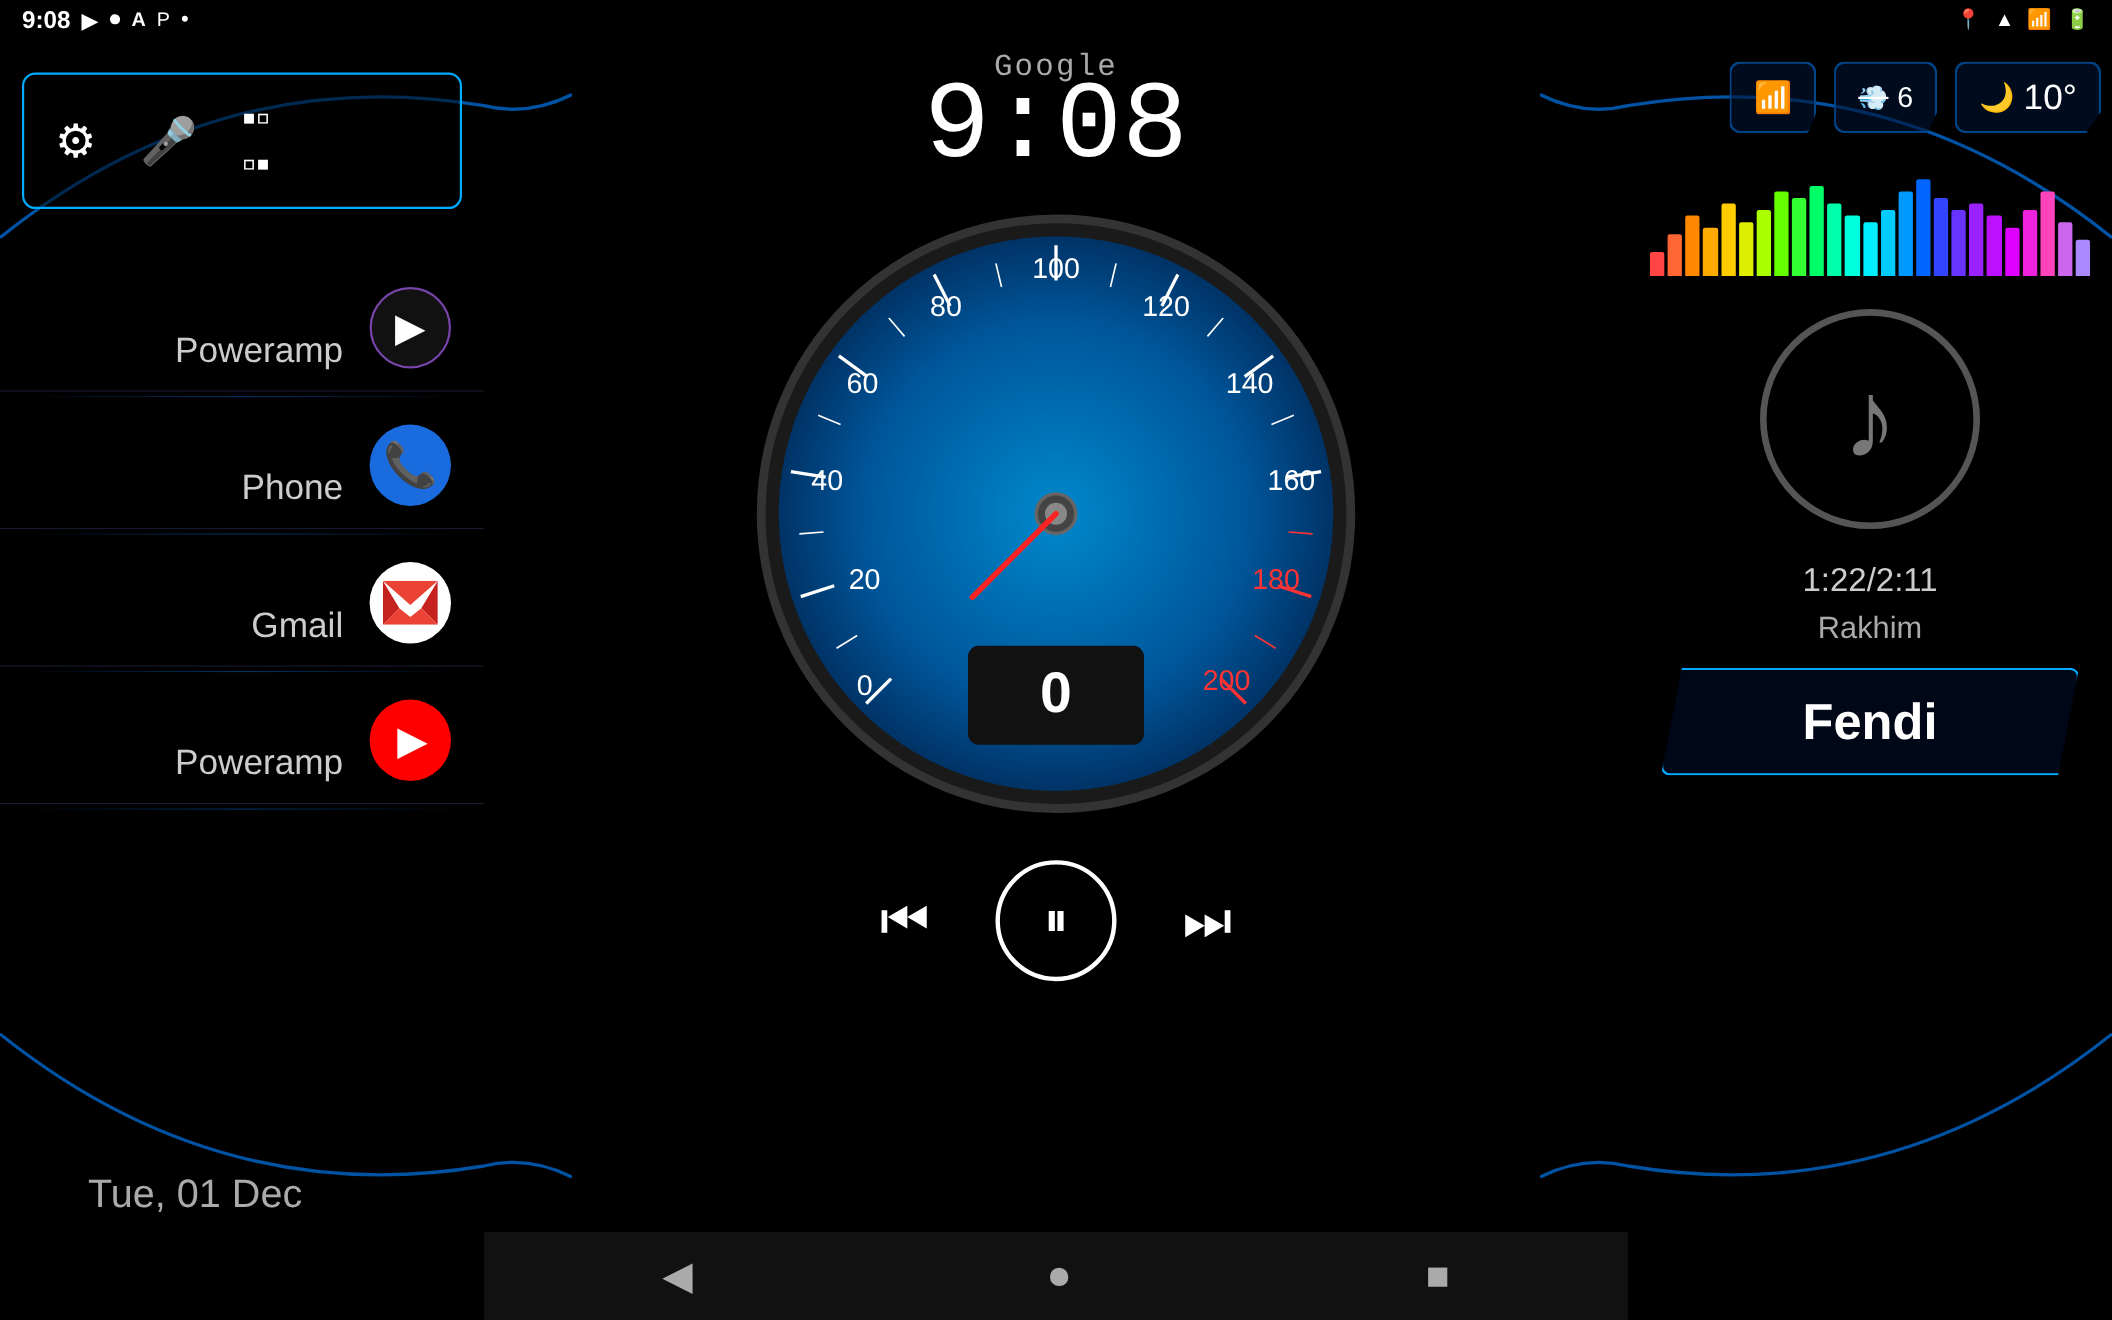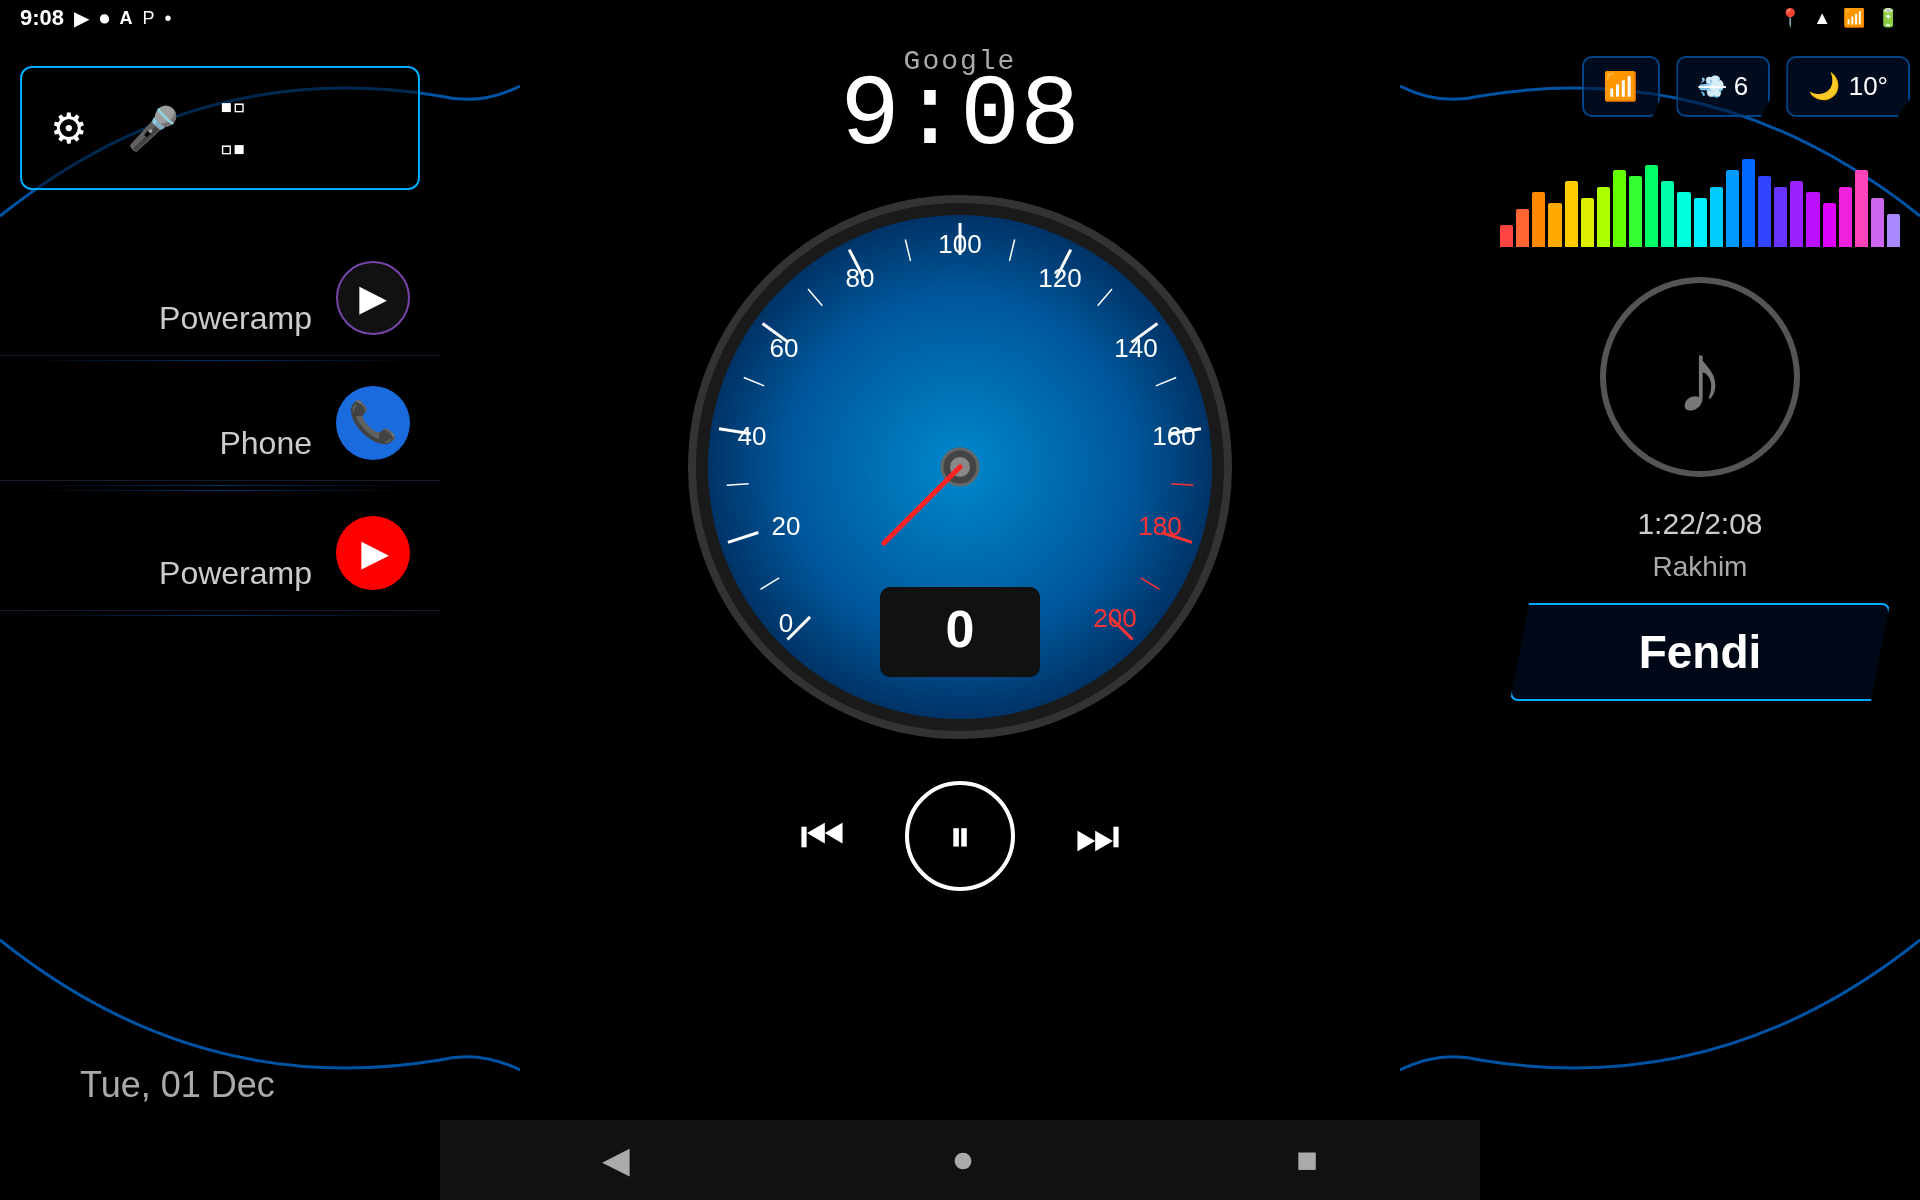--- a/index.html
+++ b/index.html
@@ -357,20 +357,32 @@
     <div class="separator"></div>
 
     <div class="app-item">
       <span class="app-name">Phone</span>
       <div class="app-icon-wrap app-icon-phone">
         <span style="color:#fff;font-size:40px;">📞</span>
       </div>
     </div>
     <div class="separator"></div>
 
+    <div class="app-item">
+      <span class="app-name">Gmail</span>
+      <div class="app-icon-wrap app-icon-gmail">
+        <svg width="50" height="40" viewBox="0 0 50 40">
+          <rect width="50" height="40" fill="white"></rect>
+          <polygon points="0,0 25,22 50,0" fill="#EA4335"></polygon>
+          <polygon points="0,0 0,40 15,25" fill="#C5221F"></polygon>
+          <polygon points="50,0 50,40 35,25" fill="#C5221F"></polygon>
+          <polygon points="0,40 15,25 25,33 35,25 50,40" fill="#EA4335"></polygon>
+        </svg>
+      </div>
+    </div>
     <div class="separator"></div>
 
     <div class="app-item">
       <span class="app-name">Poweramp</span>
       <div class="app-icon-wrap app-icon-youtube">
         <span style="color:#fff;font-size:36px;margin-left:4px;">▶</span>
       </div>
     </div>
     <div class="separator"></div>
   </div>
@@ -504,21 +516,21 @@
   <div id="status-icons">
     <div class="status-widget">
       <span style="font-size:28px;">📶</span>
     </div>
     <div class="status-widget">
       <span style="font-size:22px;text-decoration:line-through;">💨</span>
       <span style="font-size:26px;">6</span>
     </div>
     <div class="status-widget">
       <span style="font-size:26px;">🌙</span>
-      <span style="font-size:26px;">10°</span>
+      <span style="font-size:32px;">10°</span>
     </div>
   </div>
 
   <div id="equalizer" style="margin-top:40px;width:420px;height:90px;display:flex;align-items:flex-end;gap:3px;padding:0 10px;">
   <div class="eq-bar" style="height: 22px; background: rgb(255, 68, 68); flex: 1 1 0%; border-radius: 2px 2px 0px 0px;"></div>
       <div class="eq-bar" style="height: 38.5px; background: rgb(255, 102, 51); flex: 1 1 0%; border-radius: 2px 2px 0px 0px;"></div>
       <div class="eq-bar" style="height: 55px; background: rgb(255, 136, 0); flex: 1 1 0%; border-radius: 2px 2px 0px 0px;"></div>
       <div class="eq-bar" style="height: 44px; background: rgb(255, 170, 0); flex: 1 1 0%; border-radius: 2px 2px 0px 0px;"></div>
       <div class="eq-bar" style="height: 66px; background: rgb(255, 204, 0); flex: 1 1 0%; border-radius: 2px 2px 0px 0px;"></div>
       <div class="eq-bar" style="height: 49.5px; background: rgb(221, 238, 0); flex: 1 1 0%; border-radius: 2px 2px 0px 0px;"></div>
@@ -540,16 +552,16 @@
       <div class="eq-bar" style="height: 60.5px; background: rgb(238, 34, 221); flex: 1 1 0%; border-radius: 2px 2px 0px 0px;"></div>
       <div class="eq-bar" style="height: 77px; background: rgb(255, 68, 187); flex: 1 1 0%; border-radius: 2px 2px 0px 0px;"></div>
       <div class="eq-bar" style="height: 49.5px; background: rgb(204, 102, 238); flex: 1 1 0%; border-radius: 2px 2px 0px 0px;"></div>
       <div class="eq-bar" style="height: 33px; background: rgb(170, 136, 255); flex: 1 1 0%; border-radius: 2px 2px 0px 0px;"></div>
     </div>
 
   <div id="music-icon-wrap">
     <span>♪</span>
   </div>
 
-  <div id="track-time">1:22/2:08</div>
+  <div id="track-time">1:22/2:11</div>
   <div id="track-artist">Rakhim</div>
   <div id="track-title-wrap">Fendi</div>
 </div>
 
 </body></html>

